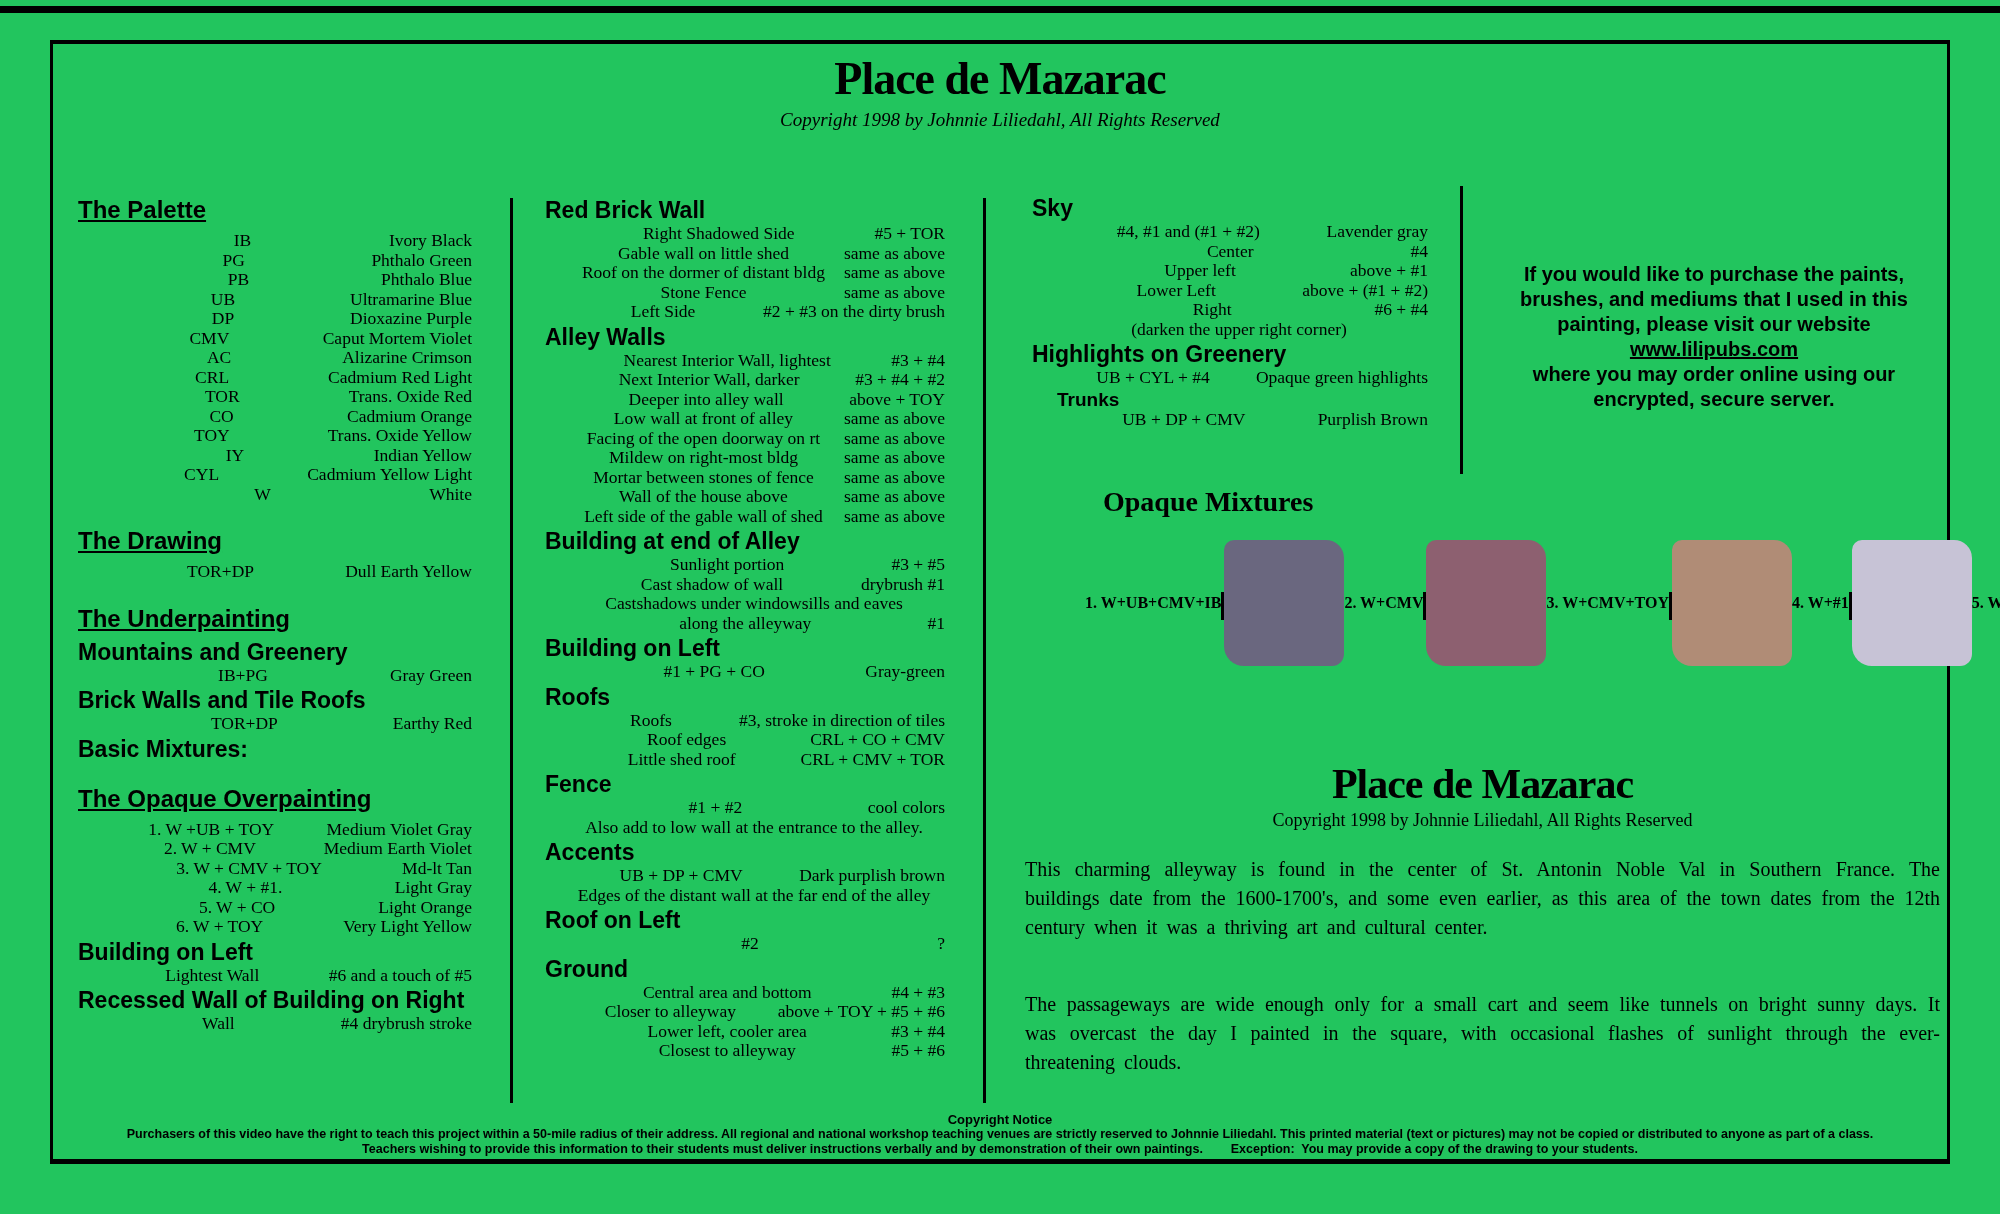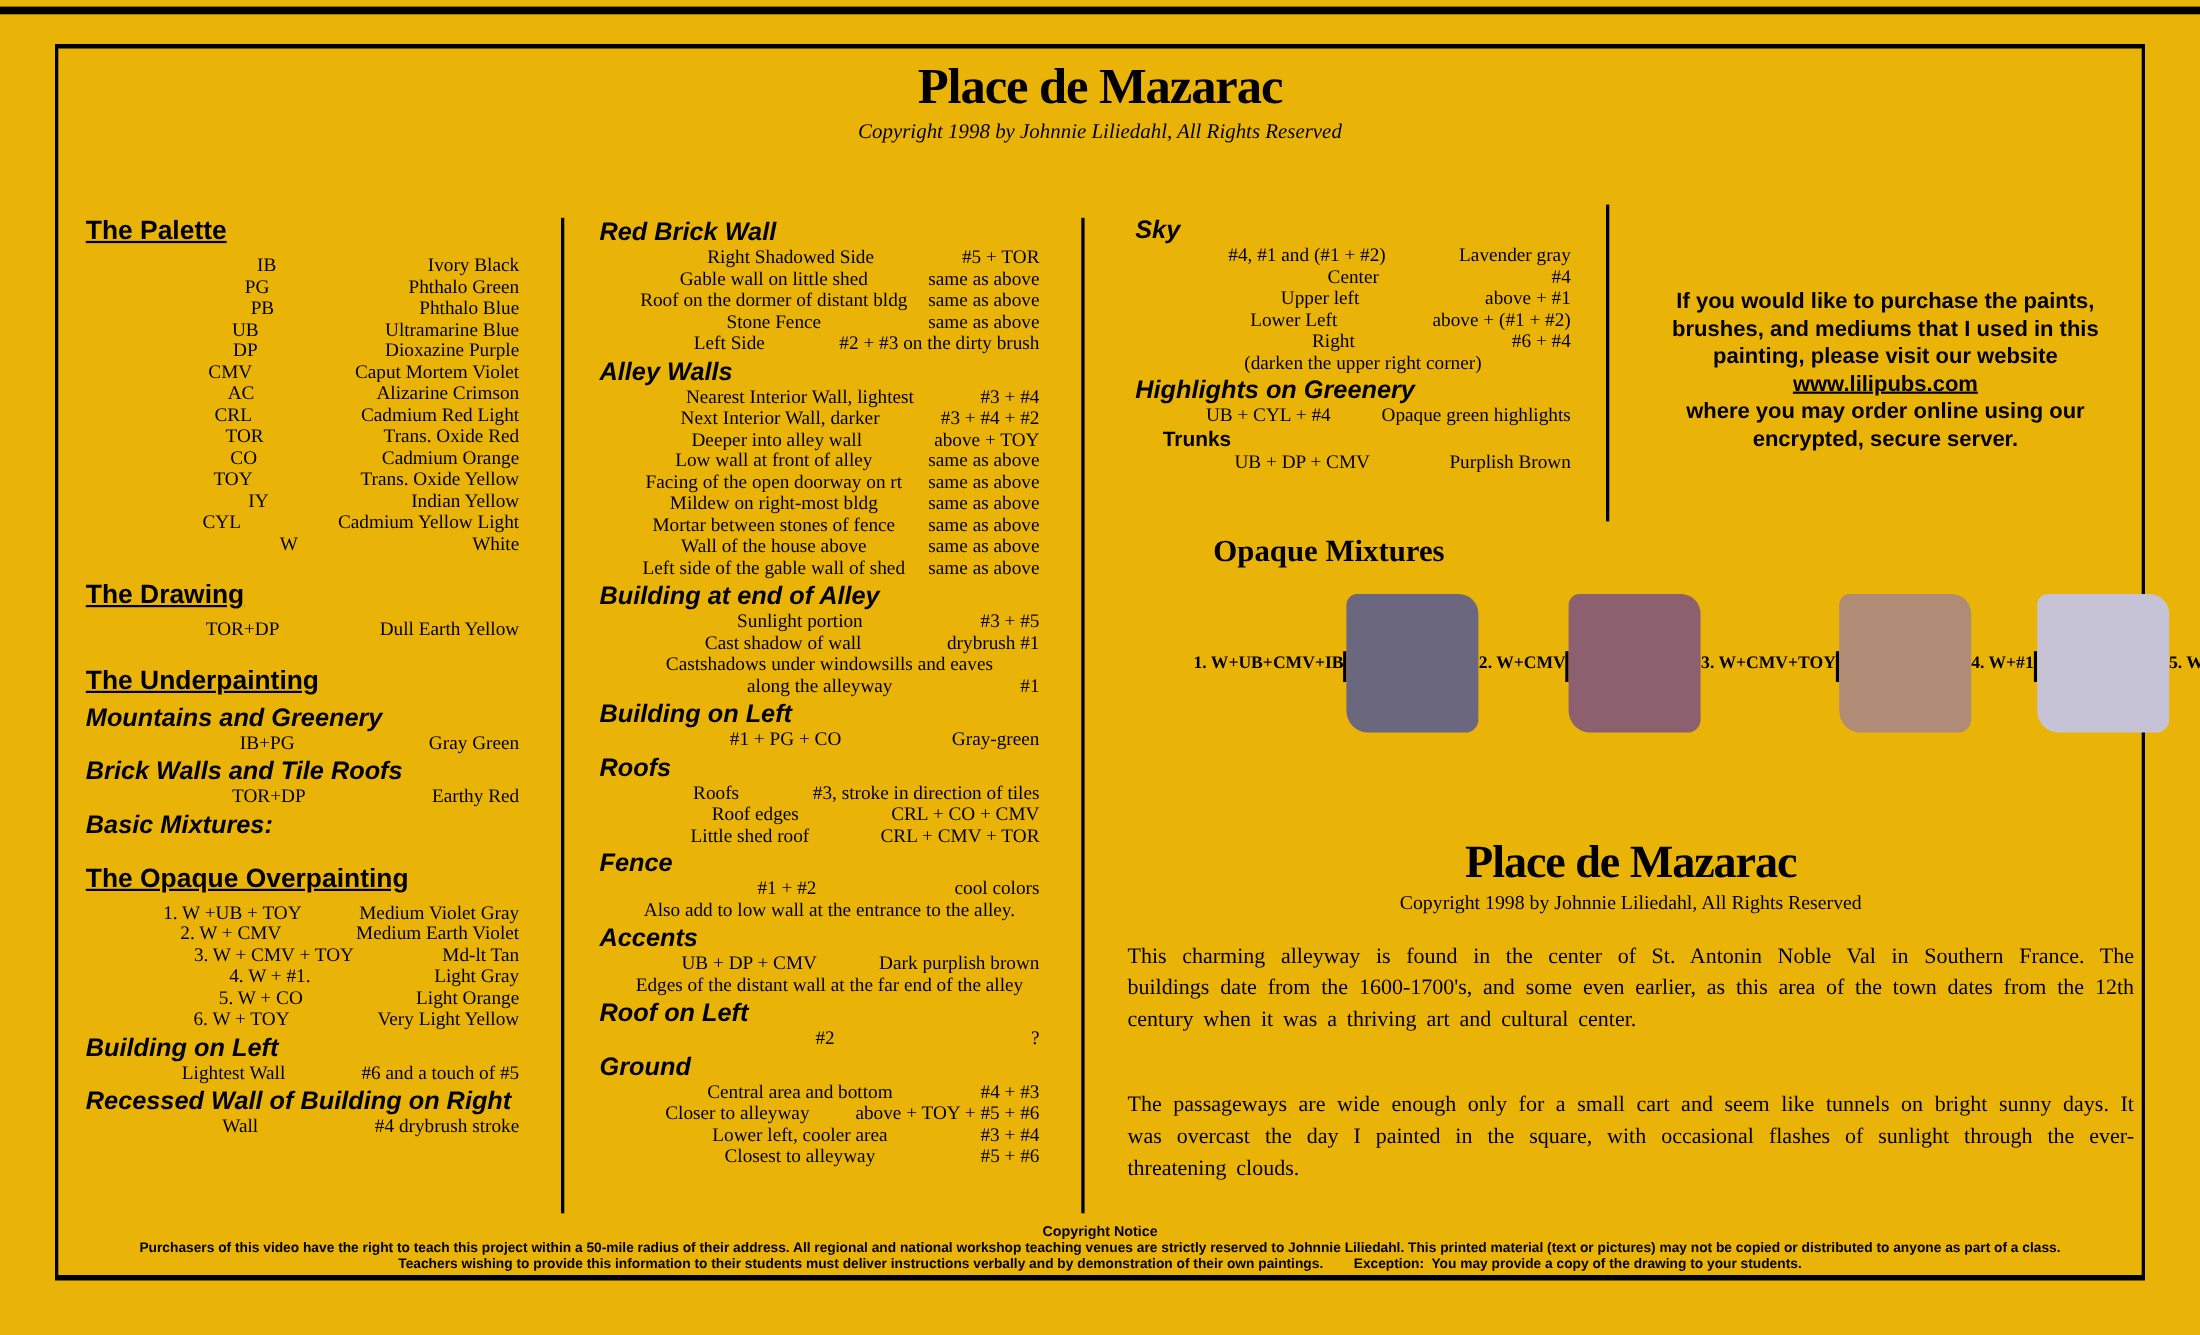--- a/index.html
+++ b/index.html
@@ -1,18 +1,18 @@
 <!DOCTYPE html>
 <html><head>
 <meta charset="utf-8">
 <style>
   * { margin:0; padding:0; box-sizing:border-box; }
   html,body { background:#fff; }
   body { font-family:"Liberation Serif", serif; color:#000; }
-  #page { position:relative; width:2000px; height:1214px; background:#eab308; overflow:hidden; }
+  #page { position:relative; width:2000px; height:1214px; background:#22c55e; overflow:hidden; }
 
   .topbar { position:absolute; left:0; top:6px; width:2000px; height:7px; background:#000; }
   .pageframe { position:absolute; left:50px; top:40px; width:1900px; height:1124px;
                border-top:4px solid #000; border-left:3px solid #000; border-right:3px solid #000; border-bottom:5px solid #000; }
   .divider { position:absolute; width:3px; background:#000; }
   #div1 { left:510px; top:198px; height:905px; }
   #div2 { left:983px; top:198px; height:905px; }
   #div3 { left:1460px; top:186px; height:288px; }
 
   .header { position:absolute; left:50px; top:52px; width:1900px; text-align:center; }
@@ -23,21 +23,21 @@
   #leftcol { left:78px;  top:197px; width:394px; }
   #midcol  { left:545px; top:198px; width:400px; }
   #skycol  { left:1032px; top:196px; width:396px; }
 
   .block { display:flex; justify-content:space-between; align-items:baseline; }
   .col div.block:first-of-type { margin-top:0; }
   .block.h1 { margin:24px 0 8px; }
   .h1 .b-text { font-family:"Liberation Sans", sans-serif; font-weight:bold; font-size:24px; line-height:26px;
                 text-decoration:underline; flex:0 0 auto; }
   .block.h2 { margin:3px 0 1px; }
-  .h2 .b-text { font-family:"Liberation Sans", sans-serif; font-weight:bold; font-style:italic; font-size:23px;
+  .h2 .b-text { font-family:"Liberation Sans", sans-serif; font-weight:bold; font-size:23px;
                 line-height:25px; flex:0 0 auto; }
   .block.h3 { margin:2px 0 0; padding-left:25px; }
   .h3 .b-text { font-family:"Liberation Sans", sans-serif; font-weight:bold; font-size:19px; line-height:20px;
                 flex:0 0 auto; }
   .block.row { padding-left:26px; font-size:17.5px; line-height:19.5px; }
   .b-label { white-space:nowrap; }
   .b-value { white-space:nowrap; text-align:right; padding-left:8px; }
 
   .purchase { position:absolute; left:1482px; top:262px; width:464px; text-align:center;
               font-family:"Liberation Sans", sans-serif; font-weight:bold; font-size:20px; line-height:25px; }

